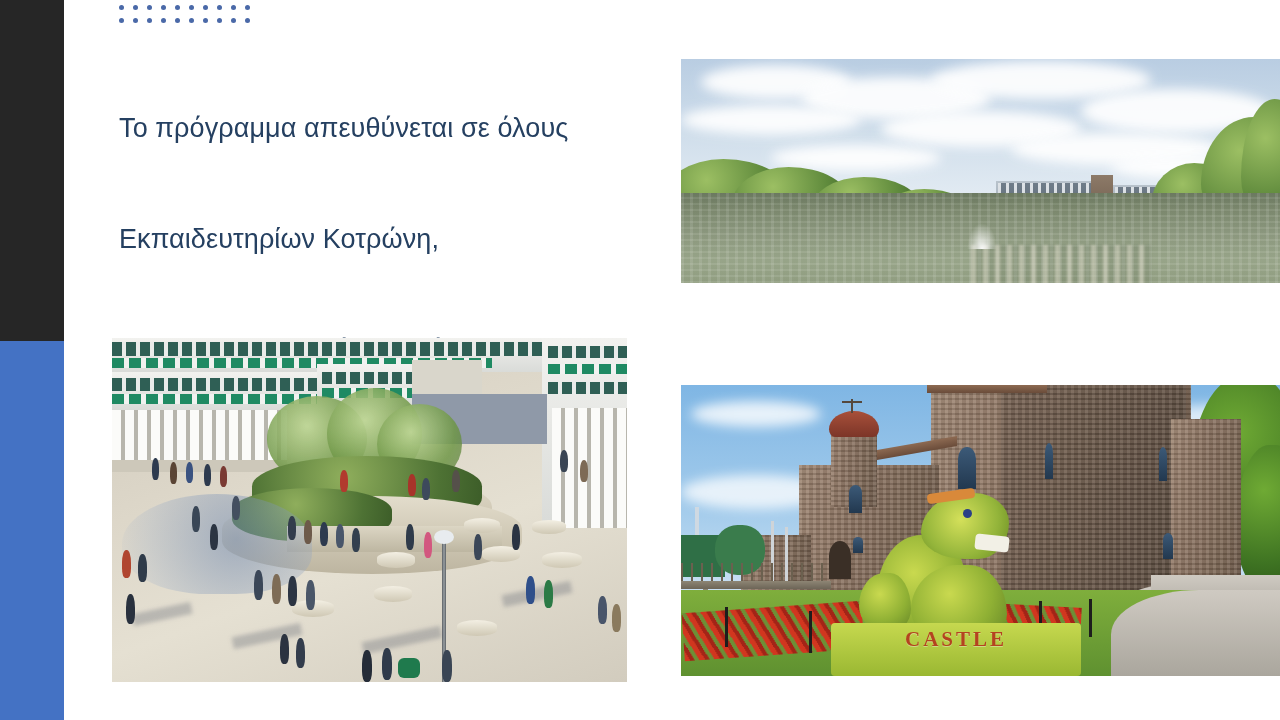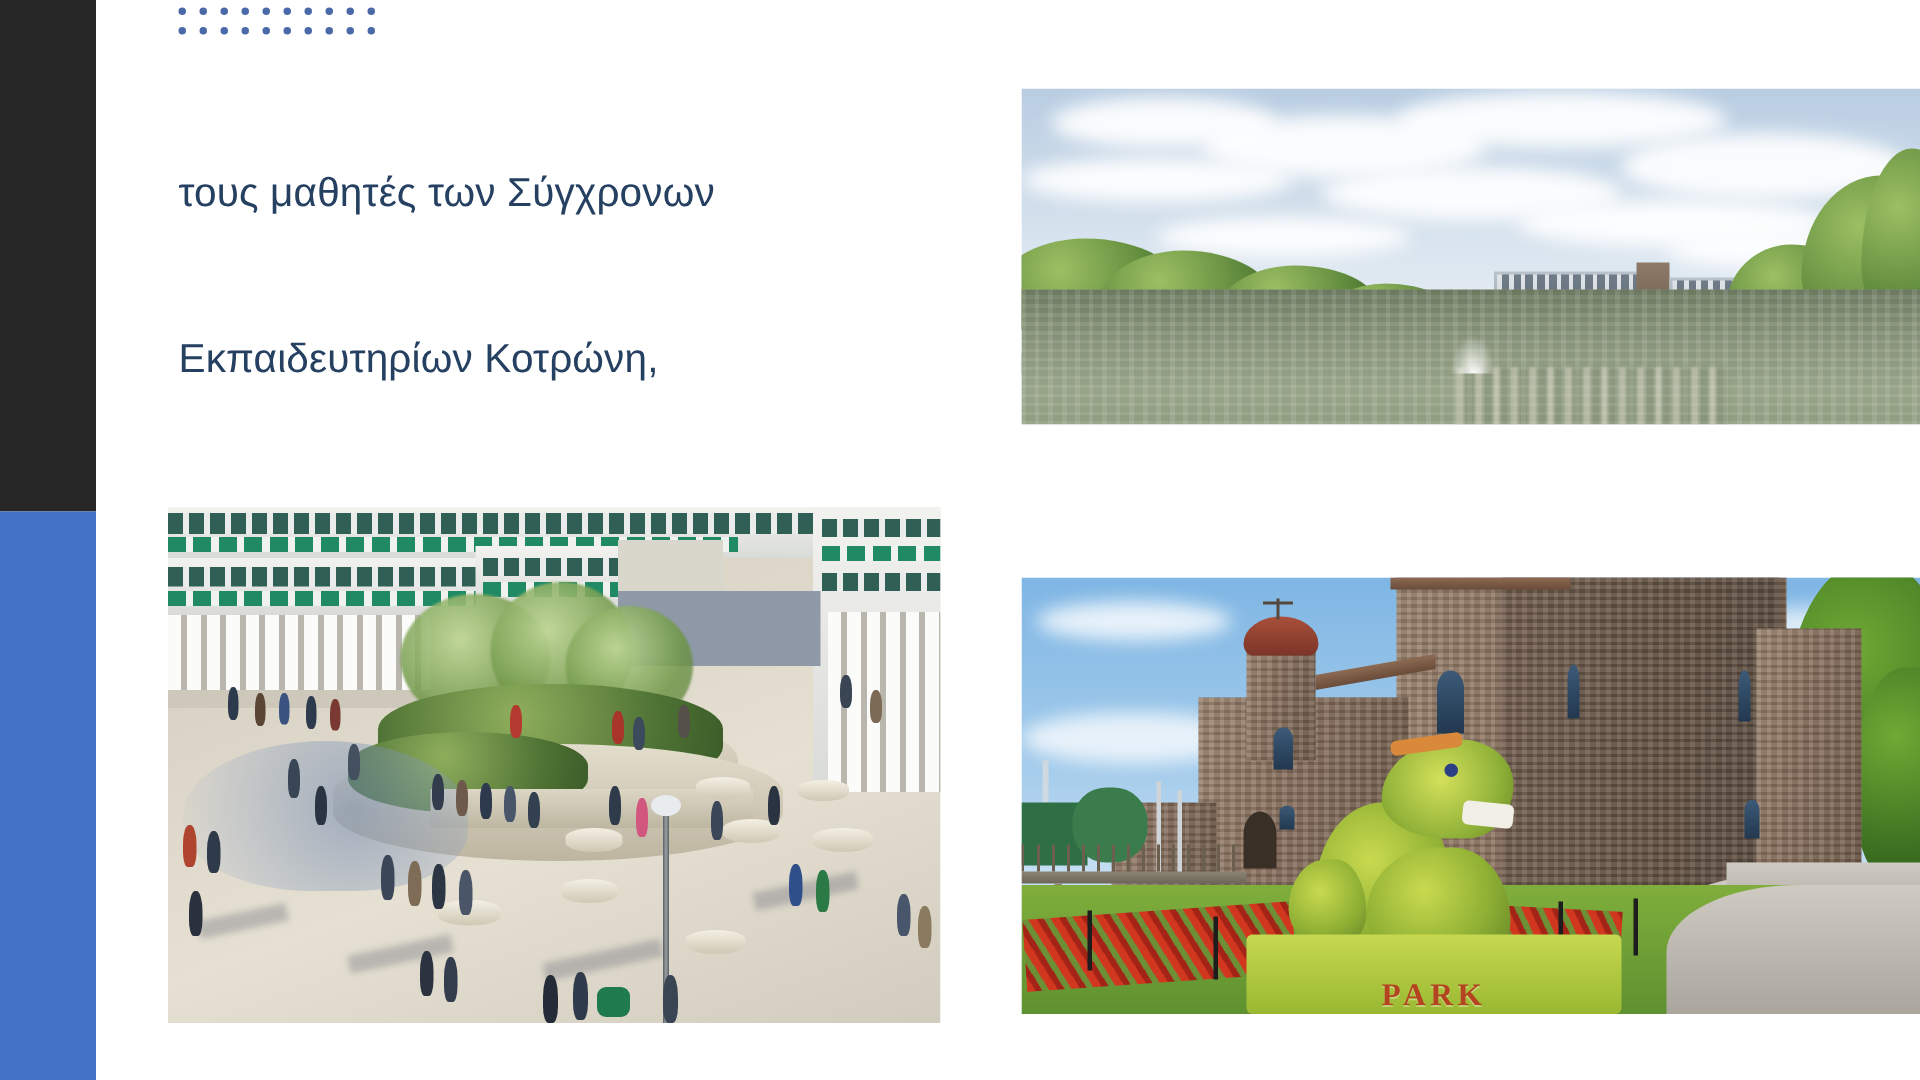--- a/index.html
+++ b/index.html
@@ -335,21 +335,21 @@
       <span class="dot"></span>
       <span class="dot"></span>
       <span class="dot"></span>
       <span class="dot"></span>
       <span class="dot"></span>
       <span class="dot"></span>
     </div>
   </div>
 
   <div class="body-text">
-    <p>τους μαθητές των Σύγχρονων</p>
+    <p>Το πρόγραμμα απευθύνεται σε όλους</p>
     <p>Εκπαιδευτηρίων Κοτρώνη,</p>
     <p>ηλικίας 12  - 18 ετών, καθώς και σε</p>
     <p>μαθητές άλλων σχολείων της</p>
     
   </div>
 
   <div class="pic pic-campus-lake">
     <div class="scene">
       <div class="layer lake-sky"></div>
 
@@ -556,18 +556,18 @@
 
       <div class="layer cp-dragon-body" style="left:196px; top:150px; width:92px; height:108px;"></div>
       <div class="layer cp-dragon-body" style="left:230px; top:180px; width:96px; height:82px;"></div>
       <div class="layer cp-dragon-head" style="left:240px; top:108px; width:88px; height:66px;"></div>
       <div class="layer" style="left:282px; top:124px; width:9px; height:9px; border-radius:50%; background:#2b3f86;"></div>
       <div class="layer" style="left:294px; top:150px; width:34px; height:16px; background:#f2f0e6; border-radius:4px; transform:rotate(6deg);"></div>
       <div class="layer" style="left:246px; top:106px; width:48px; height:10px; background:#d9893a; border-radius:4px; transform:rotate(-8deg);"></div>
       <div class="layer cp-dragon-body" style="left:178px; top:188px; width:52px; height:60px;"></div>
 
       <div class="layer cp-sign" style="left:150px; top:238px; width:250px; height:53px;">
-        <div class="cp-sign-text" style="top:28px; font-size:21px;">PARK</div>
+        <div class="cp-sign-text" style="top:4px;  font-size:21px;">CASTLE</div>
       </div>
     </div>
   </div>
 
 </div>
 
 </body></html>

